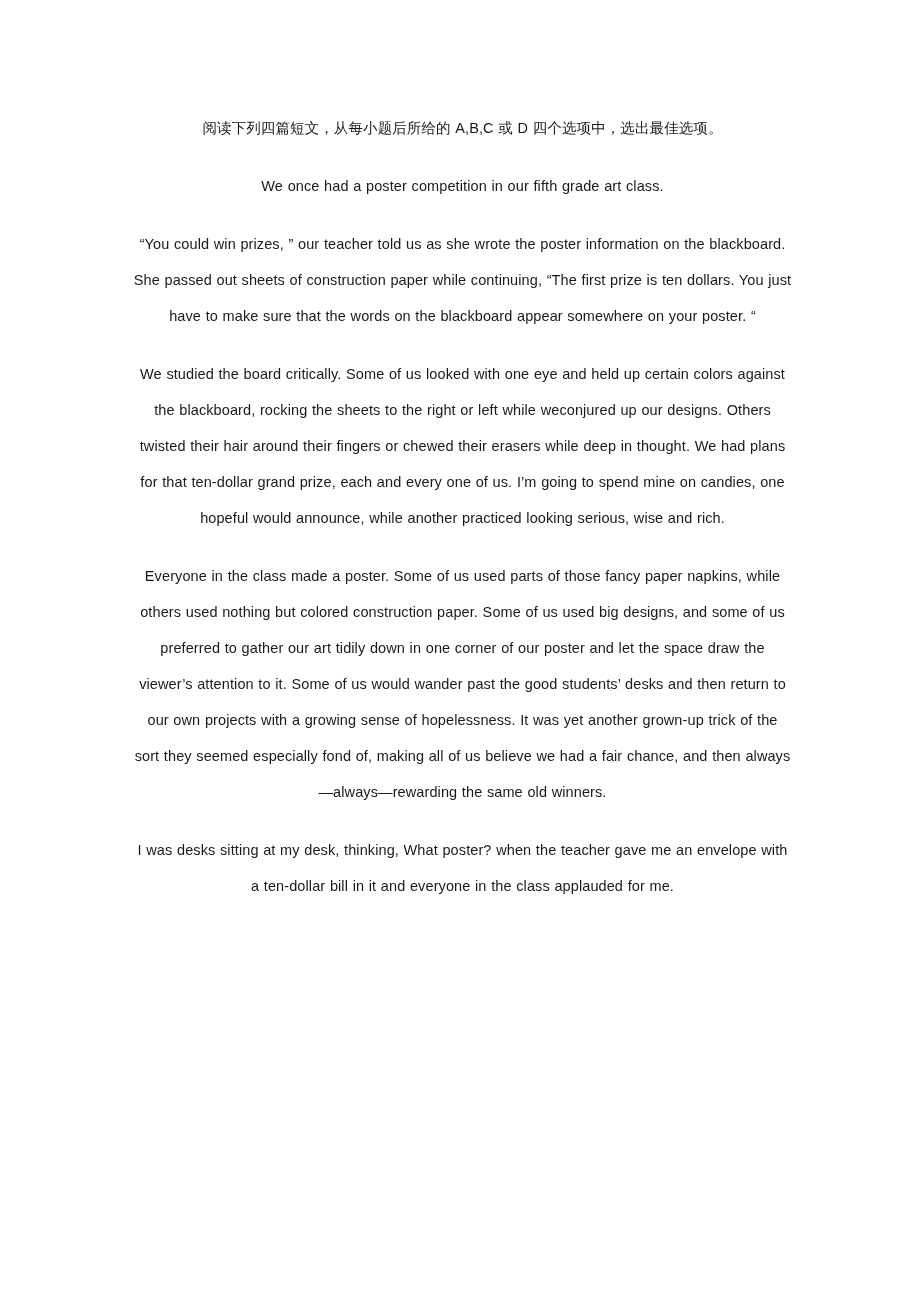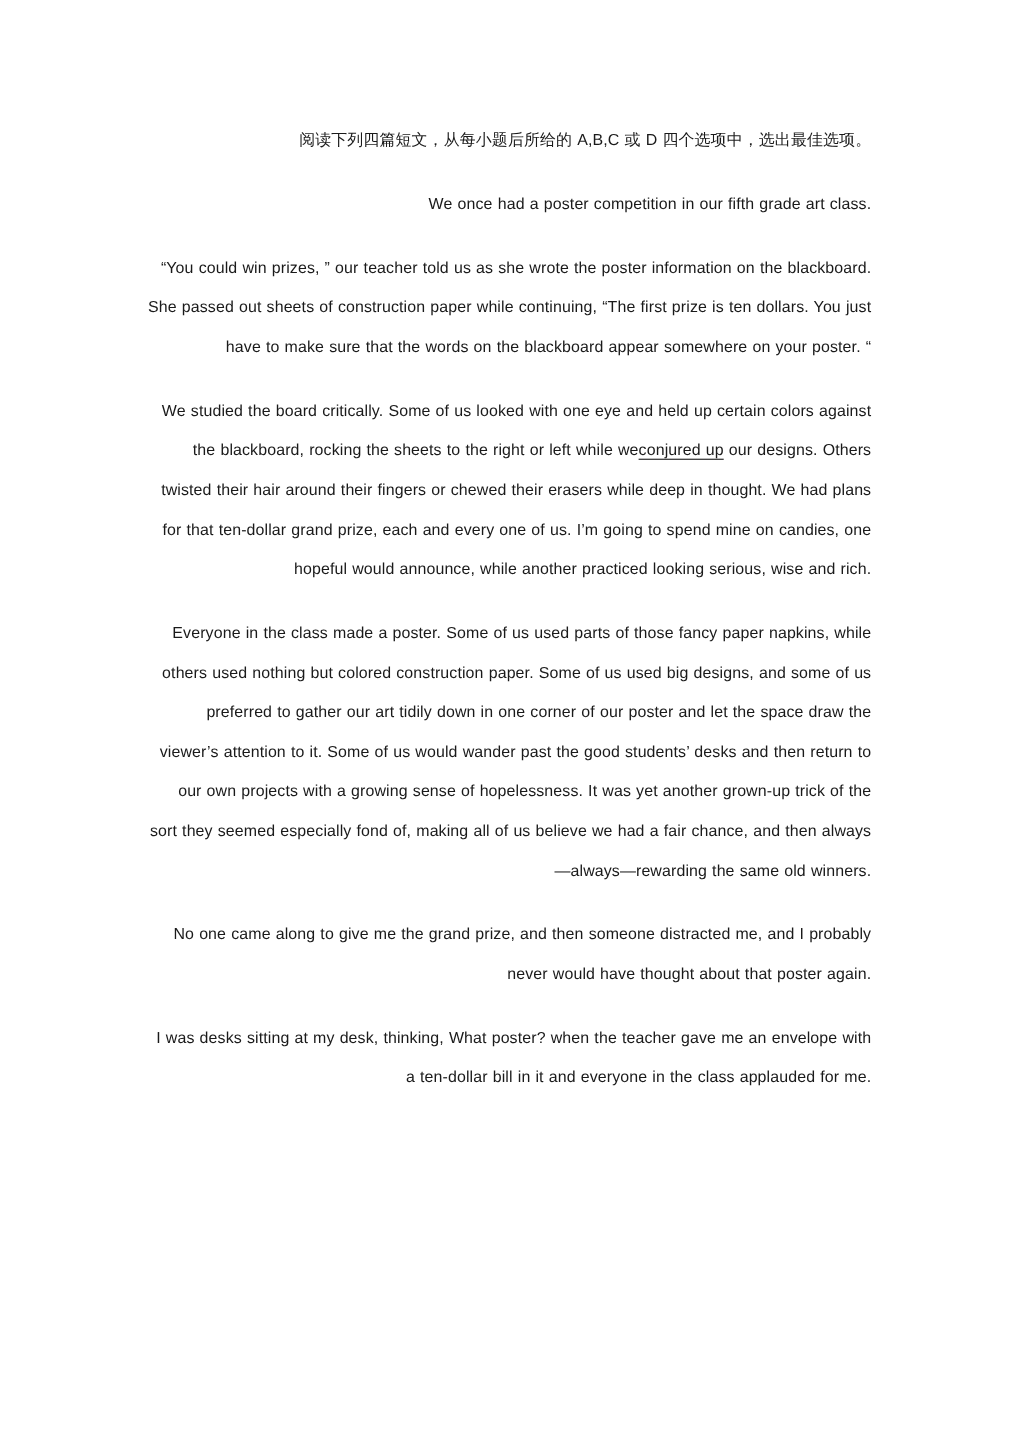--- a/index.html
+++ b/index.html
@@ -19,45 +19,43 @@
     width: 920px;
     height: 1302px;
     padding: 110px 128px 40px 133px;
     background: #ffffff;
   }
   .doc-page p {
     margin: 0 0 22px 0;
     font-size: 14.5px;
     line-height: 36px;
     letter-spacing: 0.1px;
-    text-align: right;
+    text-align: center;
     word-spacing: 0.5px;
   }
   .instruction {
     font-size: 14.5px;
   }
   .u {
-    text-decoration: underline;
     text-underline-offset: 3px;
   }
 </style>
 </head>
 <body>
 
 <div class="doc-page">
 
   <p class="instruction">阅读下列四篇短文，从每小题后所给的 A,B,C 或 D 四个选项中，选出最佳选项。</p>
 
   <p>We once had a poster competition in our fifth grade art class.</p>
 
   <p>“You could win prizes, ” our teacher told us as she wrote the poster information on the blackboard. She passed out sheets of construction paper while continuing, “The first prize is ten dollars. You just have to make sure that the words on the blackboard appear somewhere on your poster. “</p>
 
   <p><span>We studied the board critically. Some of us looked with one eye and held up certain colors against the blackboard, rocking the sheets to the right or left while we</span><span class="u">conjured up</span><span> our designs. Others twisted their hair around their fingers or chewed their erasers while deep in thought. We had plans for that ten-dollar grand prize, each and every one of us. I’m going to spend mine on candies, one hopeful would announce, while another practiced looking serious, wise and rich.</span></p>
 
   <p>Everyone in the class made a poster. Some of us used parts of those fancy paper napkins, while others used nothing but colored construction paper. Some of us used big designs, and some of us preferred to gather our art tidily down in one corner of our poster and let the space draw the viewer’s attention to it. Some of us would wander past the good students’ desks and then return to our own projects with a growing sense of hopelessness. It was yet another grown-up trick of the sort they seemed especially fond of, making all of us believe we had a fair chance, and then always—always—rewarding the same old winners.</p>
 
 
 
-  <p>No one came along to give me the grand prize, and then someone distracted me, and I probably never would have thought about that poster again.</p>
 
   <p>I was desks sitting at my desk, thinking, What poster? when the teacher gave me an envelope with a ten-dollar bill in it and everyone in the class applauded for me.</p>
 
 </div>
 
 </body></html>

